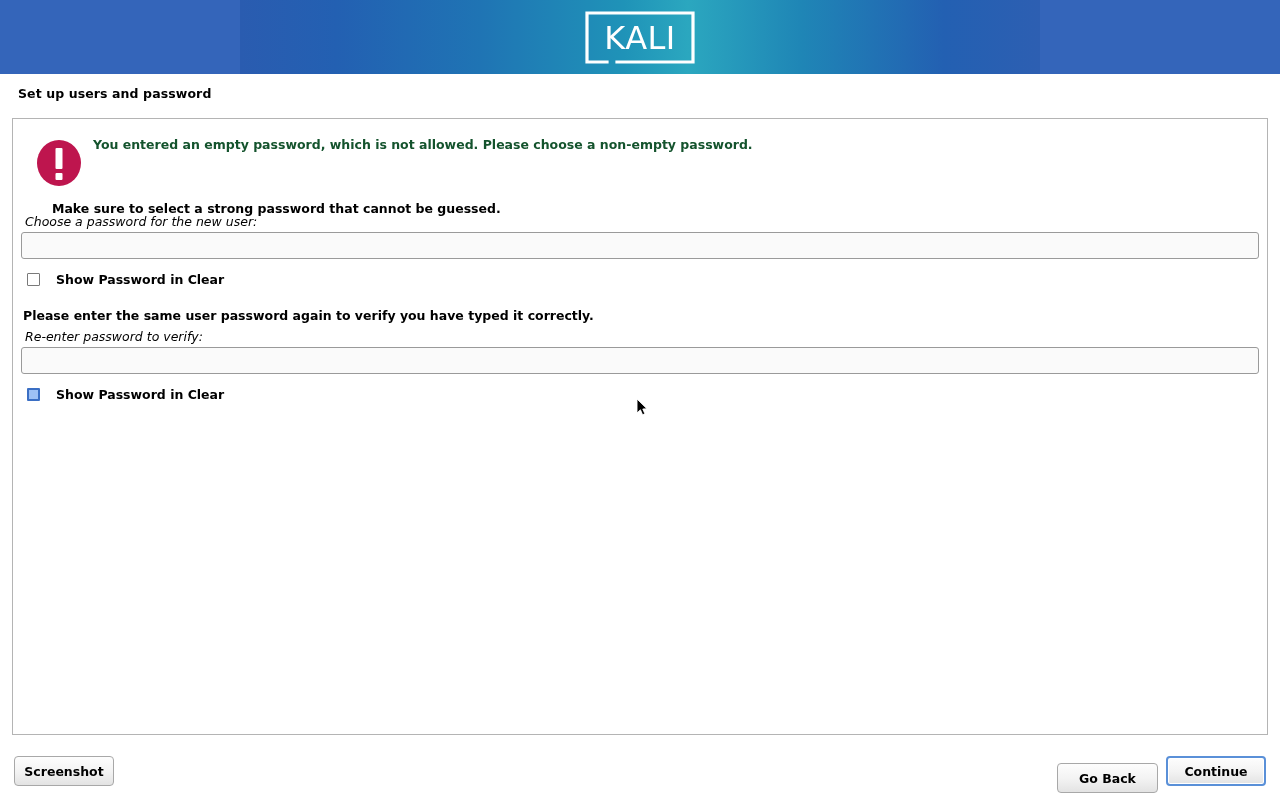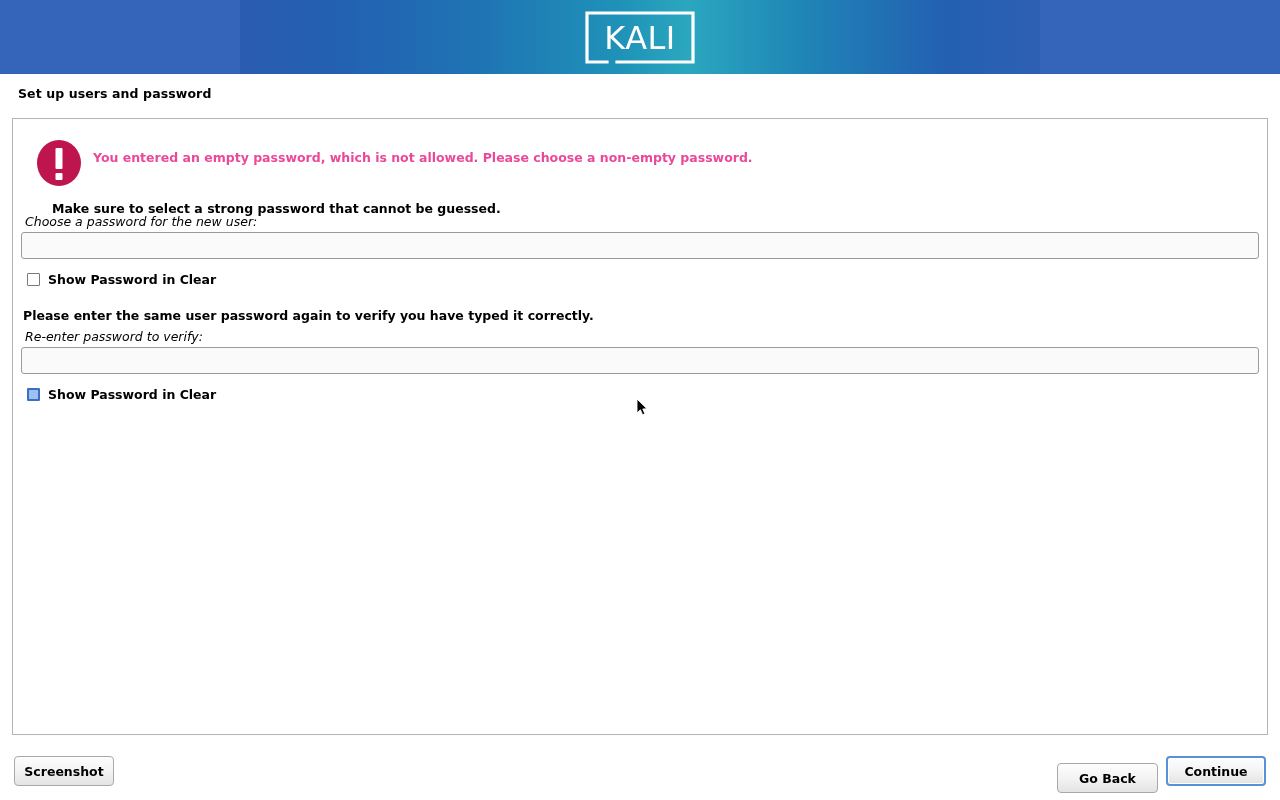--- a/index.html
+++ b/index.html
@@ -91,23 +91,23 @@
   }
   .error-title {
     font-style: italic;
     font-size: 12.5px;
     color: #000;
     line-height: 17px;
   }
   .error-desc {
     font-weight: bold;
     font-size: 12.5px;
-    color: #ec4899;
+    color: #14532d;
     line-height: 19px;
-    margin-top: 13px;
+    margin-top: 0;
   }
 
   
   .form-area {
     position: absolute;
     left: 0; top: 74px;
     width: 1256px;
   }
   .strong-note {
     position: absolute;
@@ -138,21 +138,21 @@
     color: #000;
     outline: none;
   }
   .pw-input::placeholder { color: #9a9a9a; }
 
   .checkrow {
     position: absolute;
     left: 14px;
     display: flex;
     align-items: center;
-    gap: 8px;
+    gap: 16px;
     height: 16px;
   }
   .cbox {
     width: 13px;
     height: 13px;
     box-sizing: border-box;
     border: 1px solid #7a7a7a;
     background: #ffffff;
     border-radius: 1px;
     flex: 0 0 auto;

